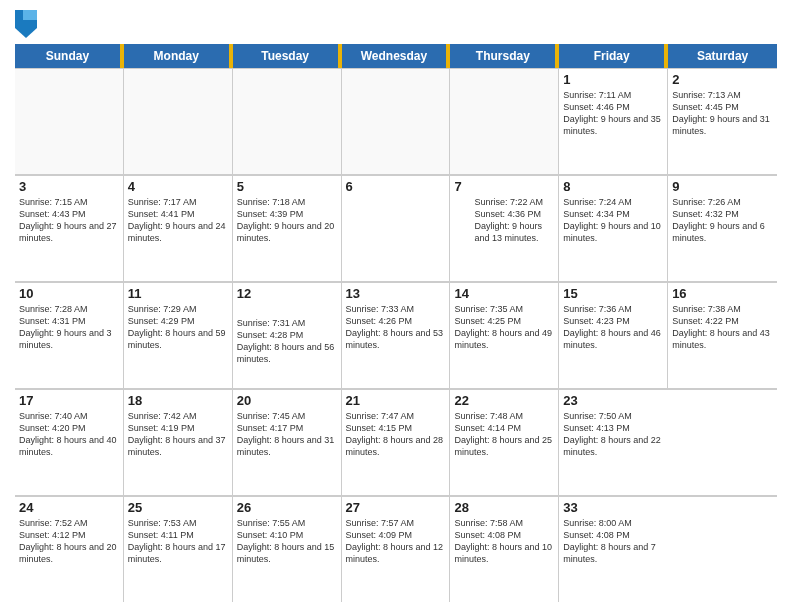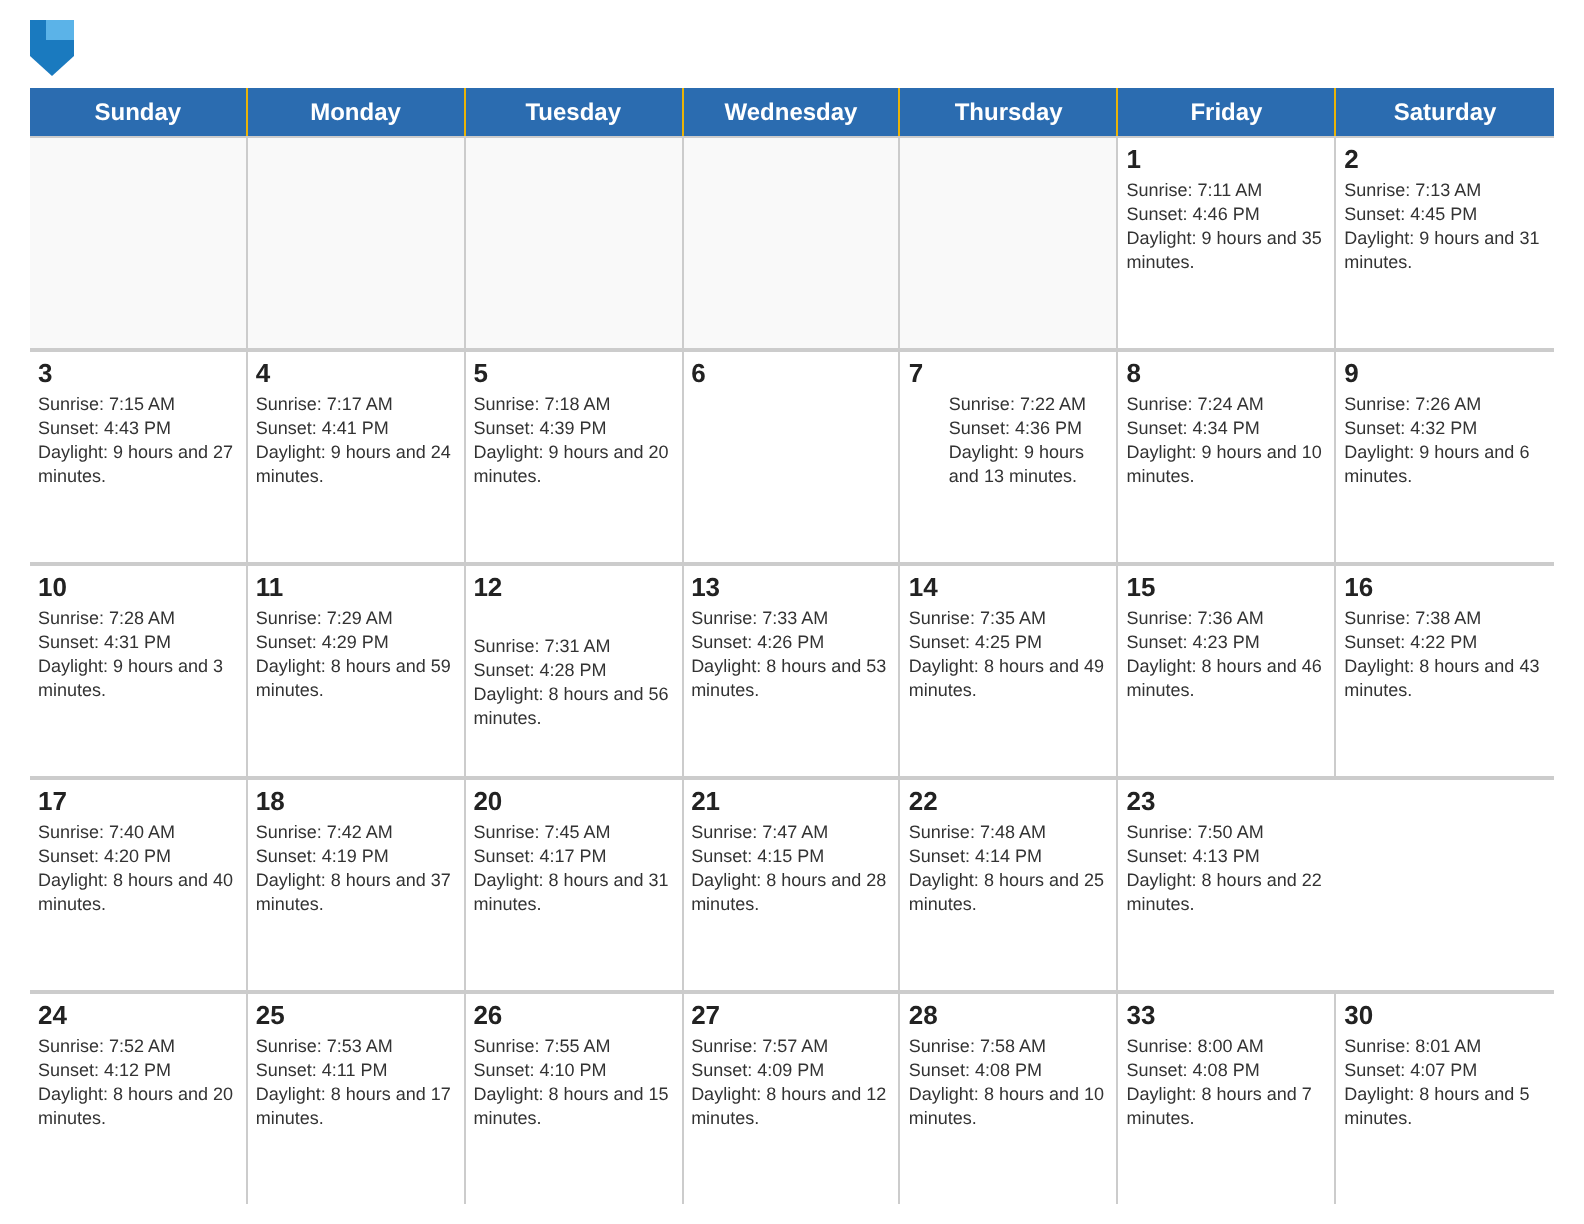--- a/index.html
+++ b/index.html
@@ -62,21 +62,21 @@
       display: grid;
       grid-template-columns: repeat(7, 1fr);
       background: #2b6cb0;
     }
     .cal-header-cell {
       color: #fff;
       font-weight: bold;
       font-size: 12px;
       padding: 5px 4px;
       text-align: center;
-      border-right: 1px solid #eab308;
+      border-right: 4px solid #eab308;
     }
     .cal-header-cell:last-child { border-right: none; }
     .cal-body {
       flex: 1;
       display: flex;
       flex-direction: column;
     }
     .cal-row {
       display: grid;
       grid-template-columns: repeat(7, 1fr);
@@ -315,22 +315,16 @@
             <div class="day-info" style="white-space: pre-line;">Sunrise: 7:58 AM
 Sunset: 4:08 PM
 Daylight: 8 hours and 10 minutes.</div>
           </div>
           <div class="cal-cell">
             <span class="day-num">33</span>
             <div class="day-info" style="white-space: pre-line;">Sunrise: 8:00 AM
 Sunset: 4:08 PM
 Daylight: 8 hours and 7 minutes.</div>
           </div>
-          <div class="cal-cell">
-            <span class="day-num">30</span>
-            <div class="day-info" style="white-space: pre-line;">Sunrise: 8:01 AM
-Sunset: 4:07 PM
-Daylight: 8 hours and 5 minutes.</div>
-          </div>
         </div>
       </div>
   </div>
 </div>
 
 </body></html>

